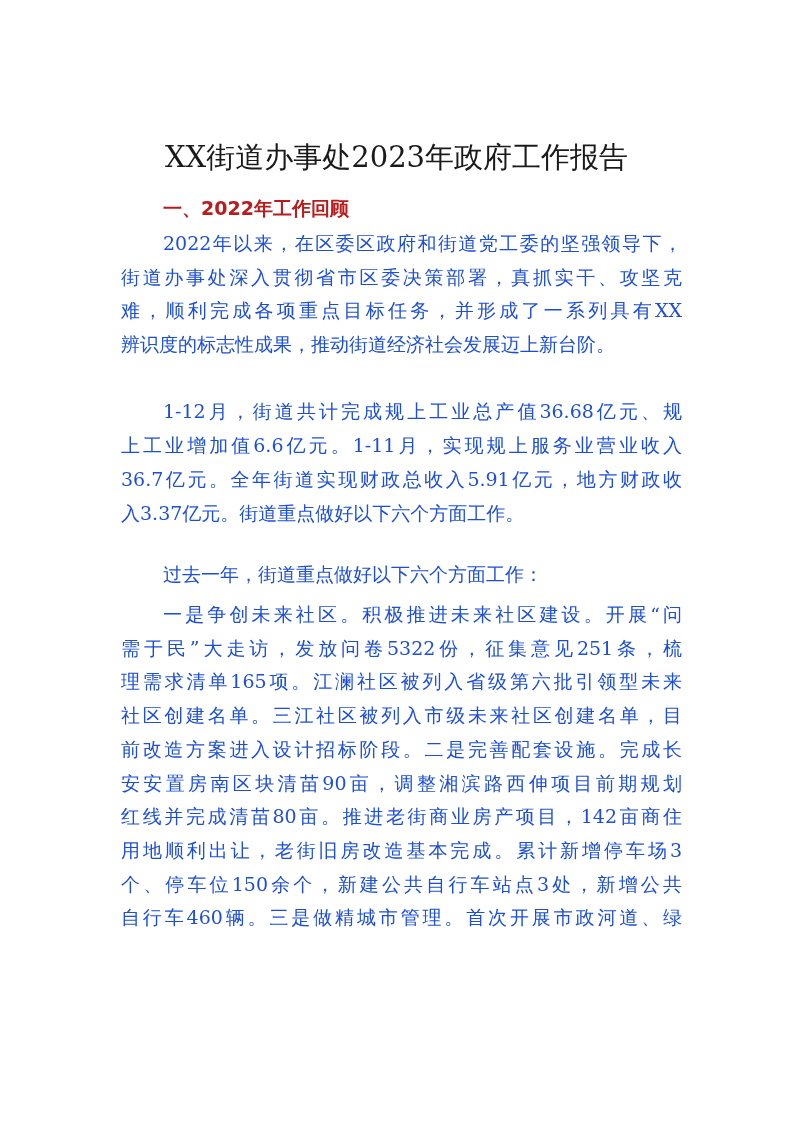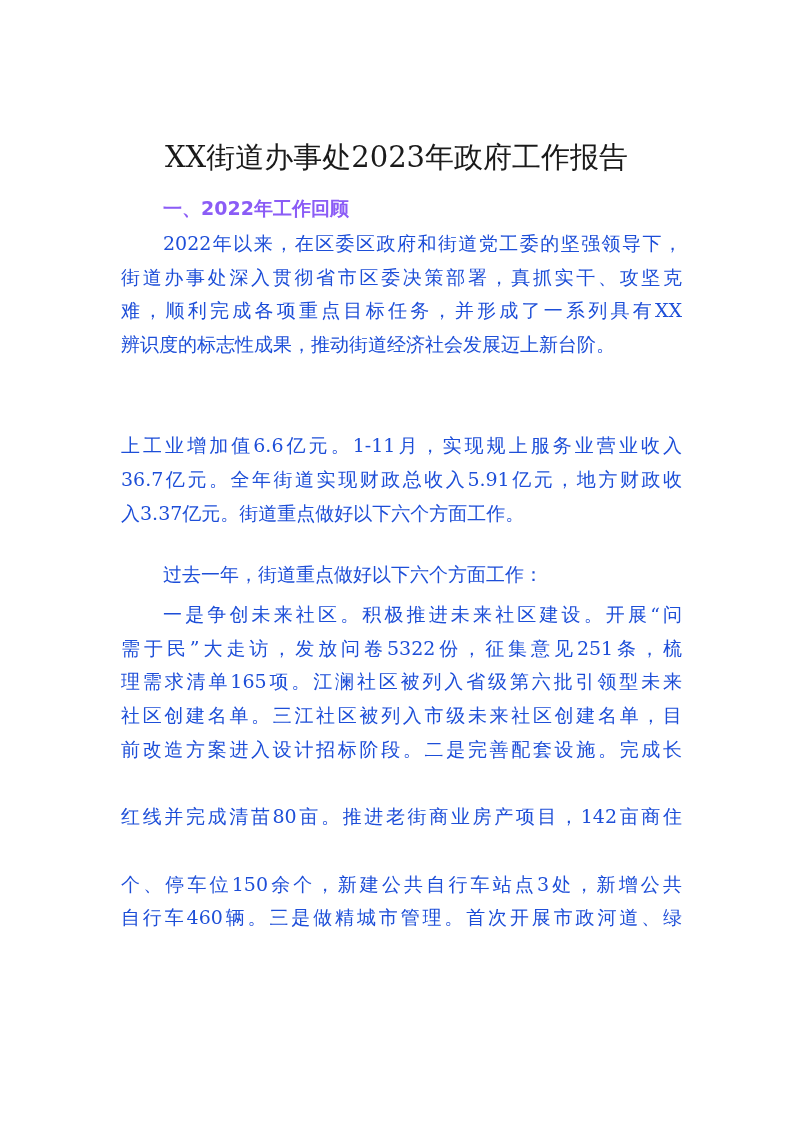--- a/index.html
+++ b/index.html
@@ -6,21 +6,21 @@
   body { width: 793px; height: 1122px; position: relative; overflow: hidden; }
   .page { position: absolute; left: 0; top: 0; width: 793px; height: 1040px; background: #fff; }
   .title {
     position: absolute; left: 0; top: 138px; width: 793px; text-align: center;
     font-family: "DejaVu Serif", "Liberation Serif", serif;
     font-size: 29px; color: #1a1a1a; letter-spacing: 0px; line-height: 38px;
   }
   .heading {
     position: absolute; left: 163px; top: 195px;
     font-family: "DejaVu Sans", "Liberation Sans", sans-serif;
-    font-size: 19px; font-weight: bold; color: #8b5cf6; line-height: 26px;
+    font-size: 19px; font-weight: bold; color: #b91c1c; line-height: 26px;
   }
   .line {
     position: absolute; left: 121px; width: 561px;
     font-family: "DejaVu Serif", "Liberation Serif", serif;
     font-size: 19px; color: #1d4ed8; line-height: 26px; white-space: nowrap;
     text-align: justify; text-align-last: justify;
   }
   .line.indent { left: 163px; width: 519px; }
   .line.last { text-align-last: left; }
   .line.sub { font-weight: bold; }
@@ -30,28 +30,31 @@
 
 <div class="page">
   <div class="title">XX街道办事处2023年政府工作报告</div>
   <div class="heading">一、2022年工作回顾</div>
 
   <div class="line indent" style="top:230px">2022年以来，在区委区政府和街道党工委的坚强领导下，</div>
   <div class="line" style="top:264px">街道办事处深入贯彻省市区委决策部署，真抓实干、攻坚克</div>
   <div class="line last" style="top:331px">辨识度的标志性成果，推动街道经济社会发展迈上新台阶。</div>
   <div class="line" style="top:297px">难，顺利完成各项重点目标任务，并形成了一系列具有XX</div>
 
+  <div class="line indent" style="top:398px">1-12月，街道共计完成规上工业总产值36.68亿元、规</div>
   <div class="line" style="top:432px">上工业增加值6.6亿元。1-11月，实现规上服务业营业收入</div>
   <div class="line" style="top:466px">36.7亿元。全年街道实现财政总收入5.91亿元，地方财政收</div>
   <div class="line last" style="top:500px">入3.37亿元。街道重点做好以下六个方面工作。</div>
 
   <div class="line indent last" style="top:561px">过去一年，街道重点做好以下六个方面工作：</div>
 
 
   <div class="line indent" style="top:601px">一是争创未来社区。积极推进未来社区建设。开展“问</div>
   <div class="line" style="top:635px">需于民”大走访，发放问卷5322份，征集意见251条，梳</div>
   <div class="line" style="top:668px">理需求清单165项。江澜社区被列入省级第六批引领型未来</div>
   <div class="line" style="top:736px">前改造方案进入设计招标阶段。二是完善配套设施。完成长</div>
   <div class="line" style="top:702px">社区创建名单。三江社区被列入市级未来社区创建名单，目</div>
+  <div class="line" style="top:770px">安安置房南区块清苗90亩，调整湘滨路西伸项目前期规划</div>
   <div class="line" style="top:803px">红线并完成清苗80亩。推进老街商业房产项目，142亩商住</div>
+  <div class="line" style="top:837px">用地顺利出让，老街旧房改造基本完成。累计新增停车场3</div>
   <div class="line" style="top:871px">个、停车位150余个，新建公共自行车站点3处，新增公共</div>
   <div class="line" style="top:904px">自行车460辆。三是做精城市管理。首次开展市政河道、绿</div>
 </div>
 
 </body></html>

